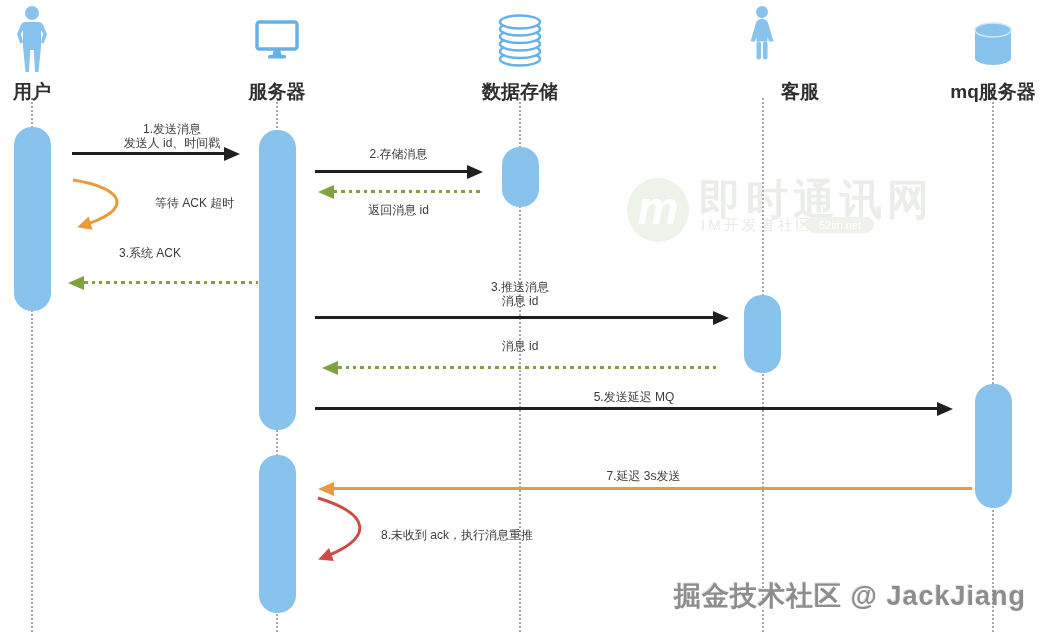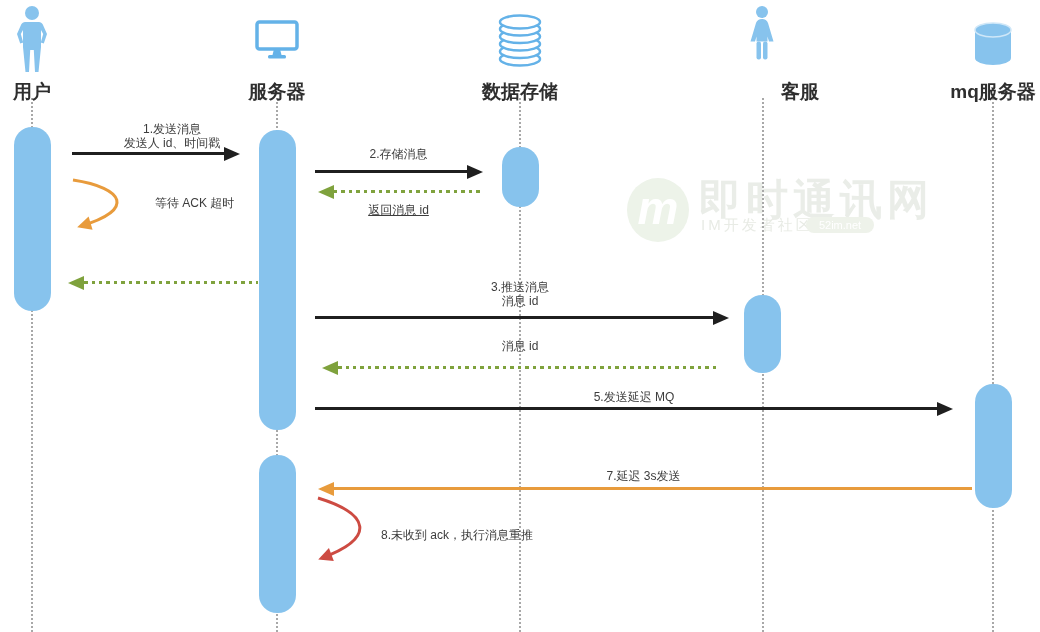--- a/index.html
+++ b/index.html
@@ -106,31 +106,32 @@
     <defs>
       <marker id="mo" markerUnits="userSpaceOnUse" markerWidth="16" markerHeight="16" refX="11" refY="8" orient="auto">
         <path d="M1 1 L15 8 L1 15 z" fill="#E89B3C"></path>
       </marker>
     </defs>
     <path d="M18 12 C 70 20, 80 42, 26 58" fill="none" stroke="#E89B3C" stroke-width="3" marker-end="url(#mo)"></path>
   </svg>
   <div class="msg-label" style="left:131px;top:196px;margin-left:24px;">等待 ACK 超时</div>
 
   <div class="msg-label" style="left:56px;top:246px;width:188px;">
+    <div>3.系统 ACK</div>
   </div>
   <div class="arrow-dotted" style="left:84px;top:281px;width:174px;"></div>
   <div class="head-l" style="left:68px;top:275.5px;"></div>
 
   <div class="msg-label" style="left:315px;top:147px;width:167px;">2.存储消息</div>
   <div class="arrow-line" style="left:315px;top:170px;width:152px;"></div>
   <div class="head-r" style="left:467px;top:164.5px;"></div>
 
   <div class="arrow-dotted" style="left:334px;top:190px;width:148px;"></div>
   <div class="head-l" style="left:318px;top:184.5px;"></div>
-  <div class="msg-label" style="left:315px;top:203px;width:167px;text-decoration:underline;">返回消息 id</div>
+  <div class="msg-label" style="left:315px;top:203px;width:167px;">返回消息 id</div>
 
   <div class="msg-label" style="left:315px;top:280px;width:410px;">
     <div>3.推送消息</div>
     <div>消息 id</div>
   </div>
   <div class="arrow-line" style="left:315px;top:316px;width:398px;"></div>
   <div class="head-r" style="left:713px;top:310.5px;"></div>
 
   <div class="msg-label" style="left:315px;top:339px;width:410px;">
     <div>消息 id</div>
@@ -149,14 +150,15 @@
   <svg class="arc" style="left:298px;top:486px;" width="100" height="85" viewBox="0 0 100 85">
     <defs>
       <marker id="mr" markerUnits="userSpaceOnUse" markerWidth="16" markerHeight="16" refX="11" refY="8" orient="auto">
         <path d="M1 1 L15 8 L1 15 z" fill="#CD4B42"></path>
       </marker>
     </defs>
     <path d="M20 12 C 72 28, 78 52, 24 72" fill="none" stroke="#CD4B42" stroke-width="3" marker-end="url(#mr)"></path>
   </svg>
   <div class="msg-label" style="left:381px;top:528px;text-align:center;">8.未收到 ack，执行消息重推</div>
 
+  <div class="footer">掘金技术社区 @ JackJiang</div>
 
 </div>
 
 </body></html>

